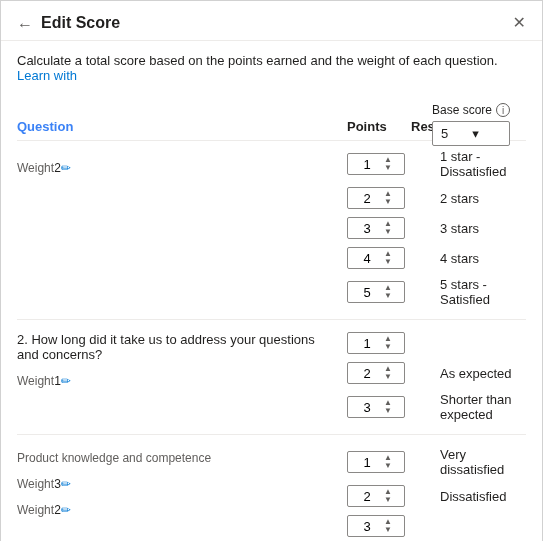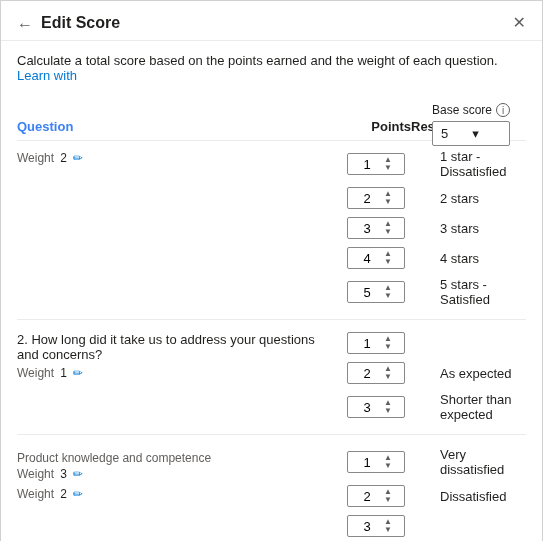--- a/index.html
+++ b/index.html
@@ -102,30 +102,29 @@
       min-width: 72px;
     }
     .columns-header {
       display: flex;
       align-items: center;
       padding: 6px 0;
       border-bottom: 1px solid #edebe9;
       margin-bottom: 8px;
     }
     .col-question { flex: 0 0 330px; font-weight: 600; font-size: 13px; color: #3b82f6; }
-    .col-points { flex: 0 0 64px; font-weight: 600; font-size: 13px; color: #201f1e; text-align: right; }
+    .col-points { flex: 0 0 64px; font-weight: 600; font-size: 13px; color: #201f1e; text-align: left; }
     .col-response { flex: 1; font-weight: 600; font-size: 13px; color: #201f1e; }
     .question-block { margin-bottom: 12px; }
     .question-text { font-size: 13px; color: #201f1e; margin-bottom: 4px; padding-right: 8px; }
     .weight-row {
       display: flex;
       align-items: flex-start;
-      gap: 6px;
       margin-bottom: 6px;
-      margin-top: 2px;
+      margin-top: 12px;
     }
     .weight-label { font-size: 12px; color: #605e5c; }
     .weight-value { font-size: 12px; color: #201f1e; font-weight: 500; }
     .edit-icon {
       color: #0078d4;
       cursor: pointer;
       font-size: 13px;
       display: flex;
       align-items: center;
     }

